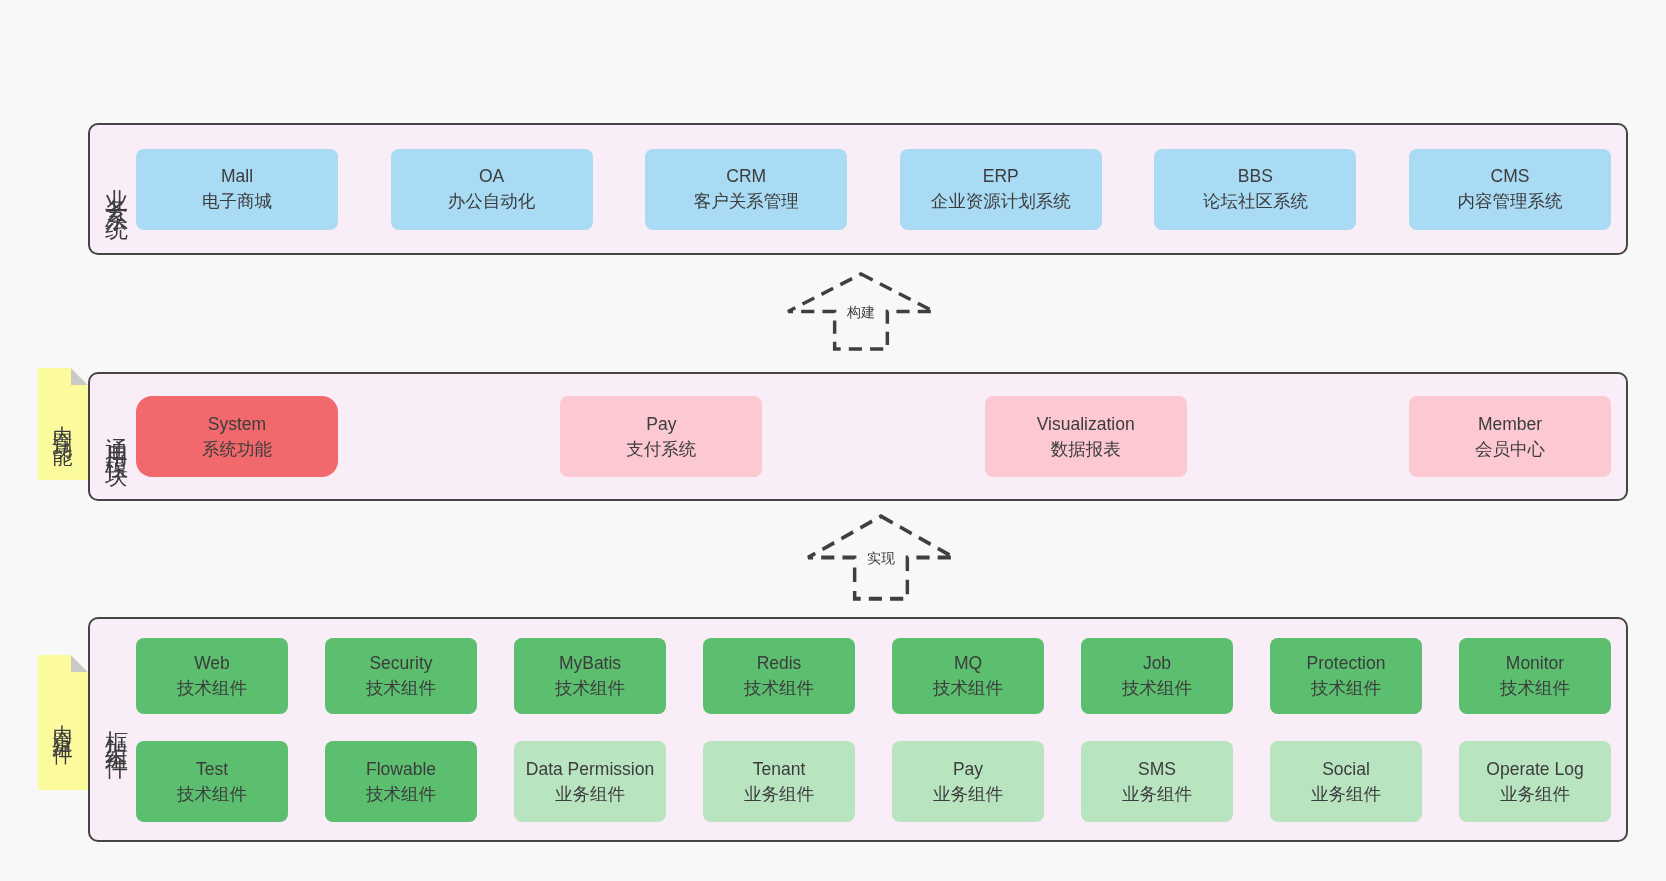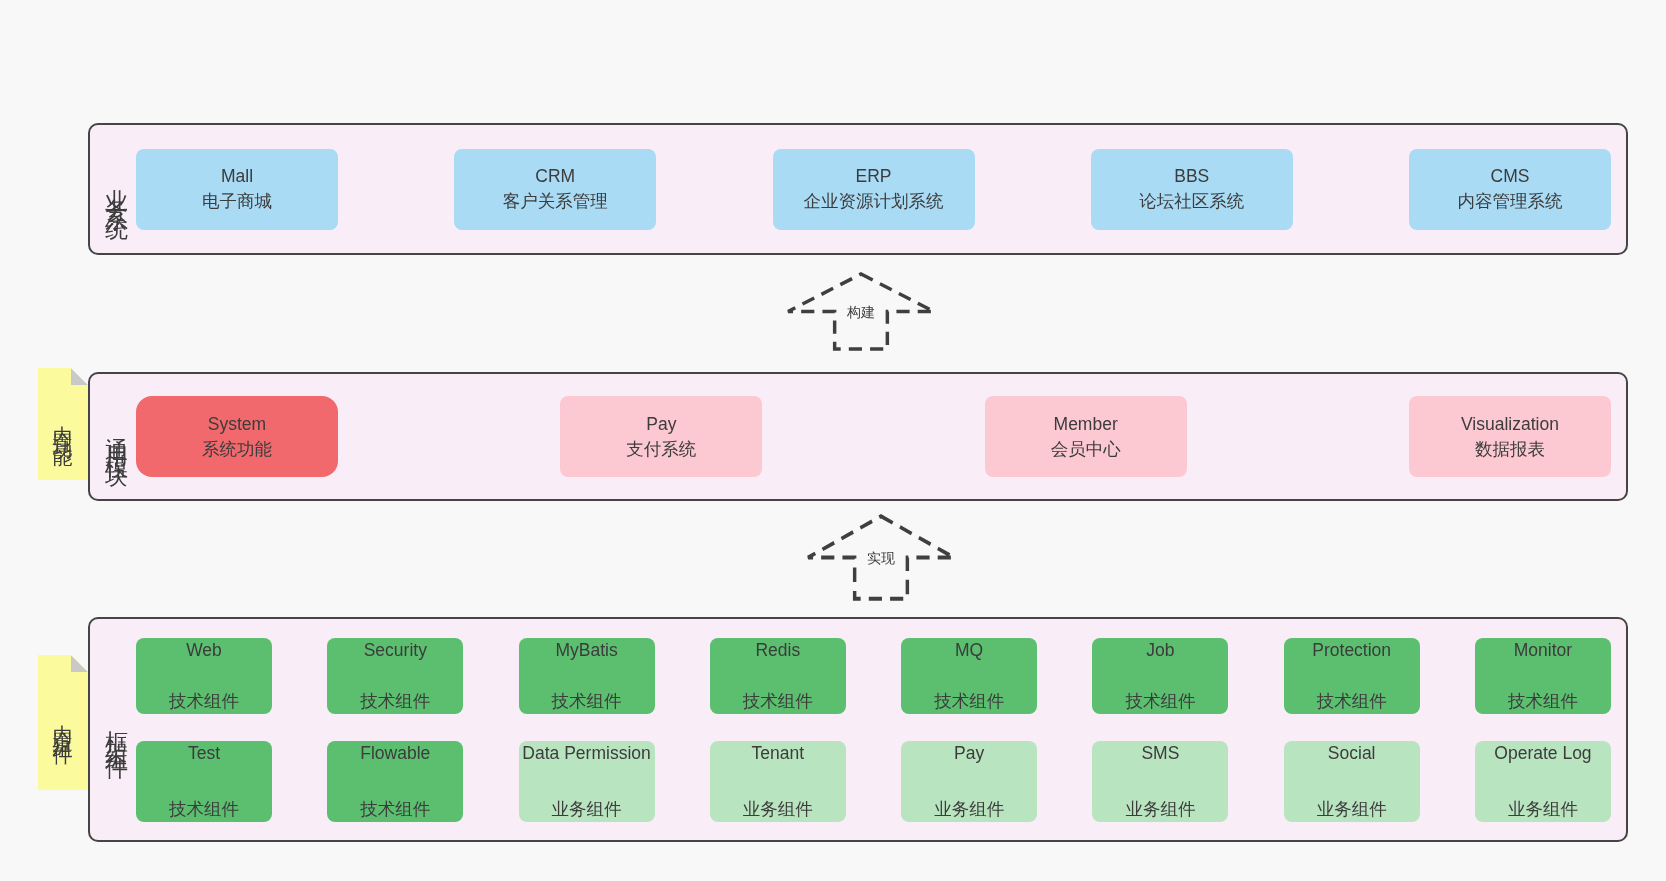--- a/index.html
+++ b/index.html
@@ -22,21 +22,21 @@
   .vlabel{writing-mode:vertical-lr;text-orientation:upright;align-self:center;
           margin-left:15px;font-size:23px;letter-spacing:9px;line-height:1;white-space:nowrap;}
 
   .row6{flex:1;display:flex;justify-content:space-between;align-items:center;margin:0 15px 0 8px;gap:36px;}
   .rows-wrap{flex:1;display:flex;flex-direction:column;justify-content:space-between;margin:19px 15px 18px 8px;}
   .row8{display:flex;justify-content:space-between;}
 
   .box{border-radius:8px;display:flex;flex-direction:column;align-items:center;justify-content:center;
        text-align:center;font-size:17.5px;line-height:1.42;}
   .row6 .box{width:202px;height:81px;}
-  .row8 .box{width:136px;justify-content:space-between;}
+  .row8 .box{width:152px;}
   .row8-top .box{height:76px;}
   .row8-bottom .box{height:81px;}
   .box-blue{background:var(--blue);}
   .box-red{background:var(--red);border-radius:16px;}
   .box-pink{background:var(--pink);}
   .box-green{background:var(--green);}
   .box-light_green{background:var(--light-green);}
 
   
   .sticky{position:absolute;left:38px;width:50px;background:var(--sticky-yellow);
@@ -72,20 +72,24 @@
   </div>
 
   <section class="panel panel-business">
     <div class="vlabel">业务系统</div>
     <div class="row6">
         <div class="box box-blue">
           <div class="box-en">Mall</div>
           <div class="box-zh">电子商城</div>
         </div>
         <div class="box box-blue">
+          <div class="box-en">OA</div>
+          <div class="box-zh">办公自动化</div>
+        </div>
+        <div class="box box-blue">
           <div class="box-en">CRM</div>
           <div class="box-zh">客户关系管理</div>
         </div>
         <div class="box box-blue">
           <div class="box-en">ERP</div>
           <div class="box-zh">企业资源计划系统</div>
         </div>
         <div class="box box-blue">
           <div class="box-en">BBS</div>
           <div class="box-zh">论坛社区系统</div>
@@ -109,26 +113,26 @@
     <div class="row6">
         <div class="box box-red">
           <div class="box-en">System</div>
           <div class="box-zh">系统功能</div>
         </div>
         <div class="box box-pink">
           <div class="box-en">Pay</div>
           <div class="box-zh">支付系统</div>
         </div>
         <div class="box box-pink">
+          <div class="box-en">Visualization</div>
+          <div class="box-zh">数据报表</div>
+        </div>
+        <div class="box box-pink">
           <div class="box-en">Member</div>
           <div class="box-zh">会员中心</div>
-        </div>
-        <div class="box box-pink">
-          <div class="box-en">Visualization</div>
-          <div class="box-zh">数据报表</div>
         </div>
       </div>
   </section>
 
   <div class="arrow arrow-implement">
     <svg viewBox="0 0 148 78" preserveAspectRatio="none">
       <polygon points="74,2 146,39 100,39 100,76 48,76 48,39 2,39" fill="none" stroke="#3f3f3f" stroke-width="3.4" stroke-dasharray="13 8"></polygon>
     </svg>
     <span class="alabel">实现</span>
   </div>

